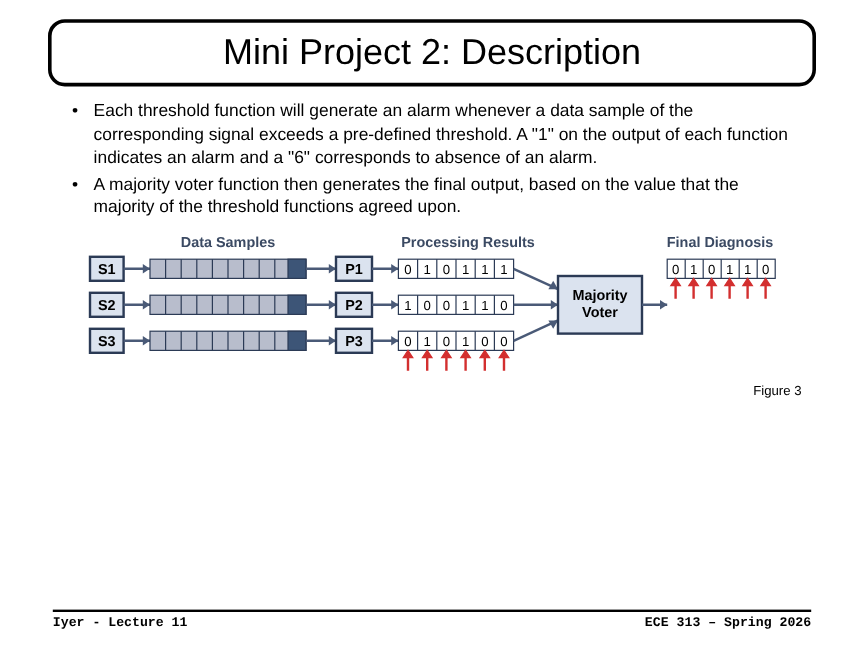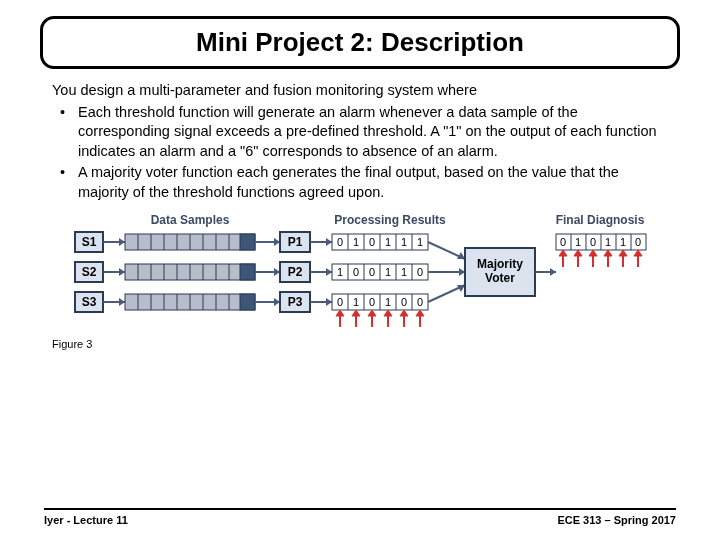--- a/index.html
+++ b/index.html
@@ -12,22 +12,22 @@
     overflow: hidden;
   }
   .title-box {
     margin: 16px 40px 12px 40px;
     border: 3px solid #000;
     border-radius: 14px;
     padding: 8px 16px;
     text-align: center;
   }
   .title-box h1 {
-    font-size: 26px;
-    font-weight: bold;
+    font-size: 30px;
+    font-weight: normal;
   }
   .body-text {
     margin: 0 52px;
     font-size: 14.5px;
     line-height: 1.35;
   }
   .intro { margin-bottom: 2px; }
   .bullets { list-style: none; }
   .bullets li {
     position: relative;
@@ -35,21 +35,21 @@
     margin-bottom: 2px;
   }
   .bullets li::before {
     content: "•";
     position: absolute;
     left: 8px;
     top: 0;
   }
   .figure-wrap {
     margin: 10px 52px 11px 52px;
-    text-align: left;
+    text-align: right;
   }
   svg.diagram { display: block; margin: 0 auto; }
   .fig-caption {
     font-size: 11px;
     margin-top: 6px;
   }
   .footer {
     position: absolute;
     bottom: 14px;
     left: 0;
@@ -59,34 +59,34 @@
   .footer-rule {
     border: none;
     border-top: 2px solid #000;
     margin-bottom: 4px;
   }
   .footer-row {
     display: flex;
     justify-content: space-between;
     font-size: 11px;
     font-weight: bold;
+    font-family: Liberation Mono, monospace;
   }
 </style>
 </head>
 <body>
 
 <div class="title-box">
   <h1>Mini Project 2: Description</h1>
 </div>
 
 <div class="body-text">
-  <p class="intro">You design a multi-parameter and fusion monitoring system where</p>
   <ul class="bullets">
     <li>Each threshold function will generate an alarm whenever a data sample of the corresponding signal exceeds a pre-defined threshold. A "1" on the output of each function indicates an alarm and a "6" corresponds to absence of an alarm.</li>
-    <li>A majority voter function each generates the final output, based on the value that the majority of the threshold functions agreed upon.</li>
+    <li>A majority voter function then generates the final output, based on the value that the majority of the threshold functions agreed upon.</li>
   </ul>
 </div>
 
 <div class="figure-wrap">
   <svg class="diagram" width="580" height="120" viewBox="0 0 580 120">
 
     <text x="120" y="12" font-size="12" font-weight="bold" fill="#3b4a63" text-anchor="middle">Data Samples</text>
     <text x="320" y="12" font-size="12" font-weight="bold" fill="#3b4a63" text-anchor="middle">Processing Results</text>
     <text x="530" y="12" font-size="12" font-weight="bold" fill="#3b4a63" text-anchor="middle">Final Diagnosis</text>
 
@@ -265,15 +265,15 @@
         <polygon points="568,38 564,44 572,44"></polygon>
     </g>
   </svg>
   <div class="fig-caption">Figure 3</div>
 </div>
 
 <div class="footer">
   <hr class="footer-rule">
   <div class="footer-row">
     <span>Iyer - Lecture 11</span>
-    <span>ECE 313 – Spring 2017</span>
+    <span>ECE 313 – Spring 2026</span>
   </div>
 </div>
 
 </body></html>

